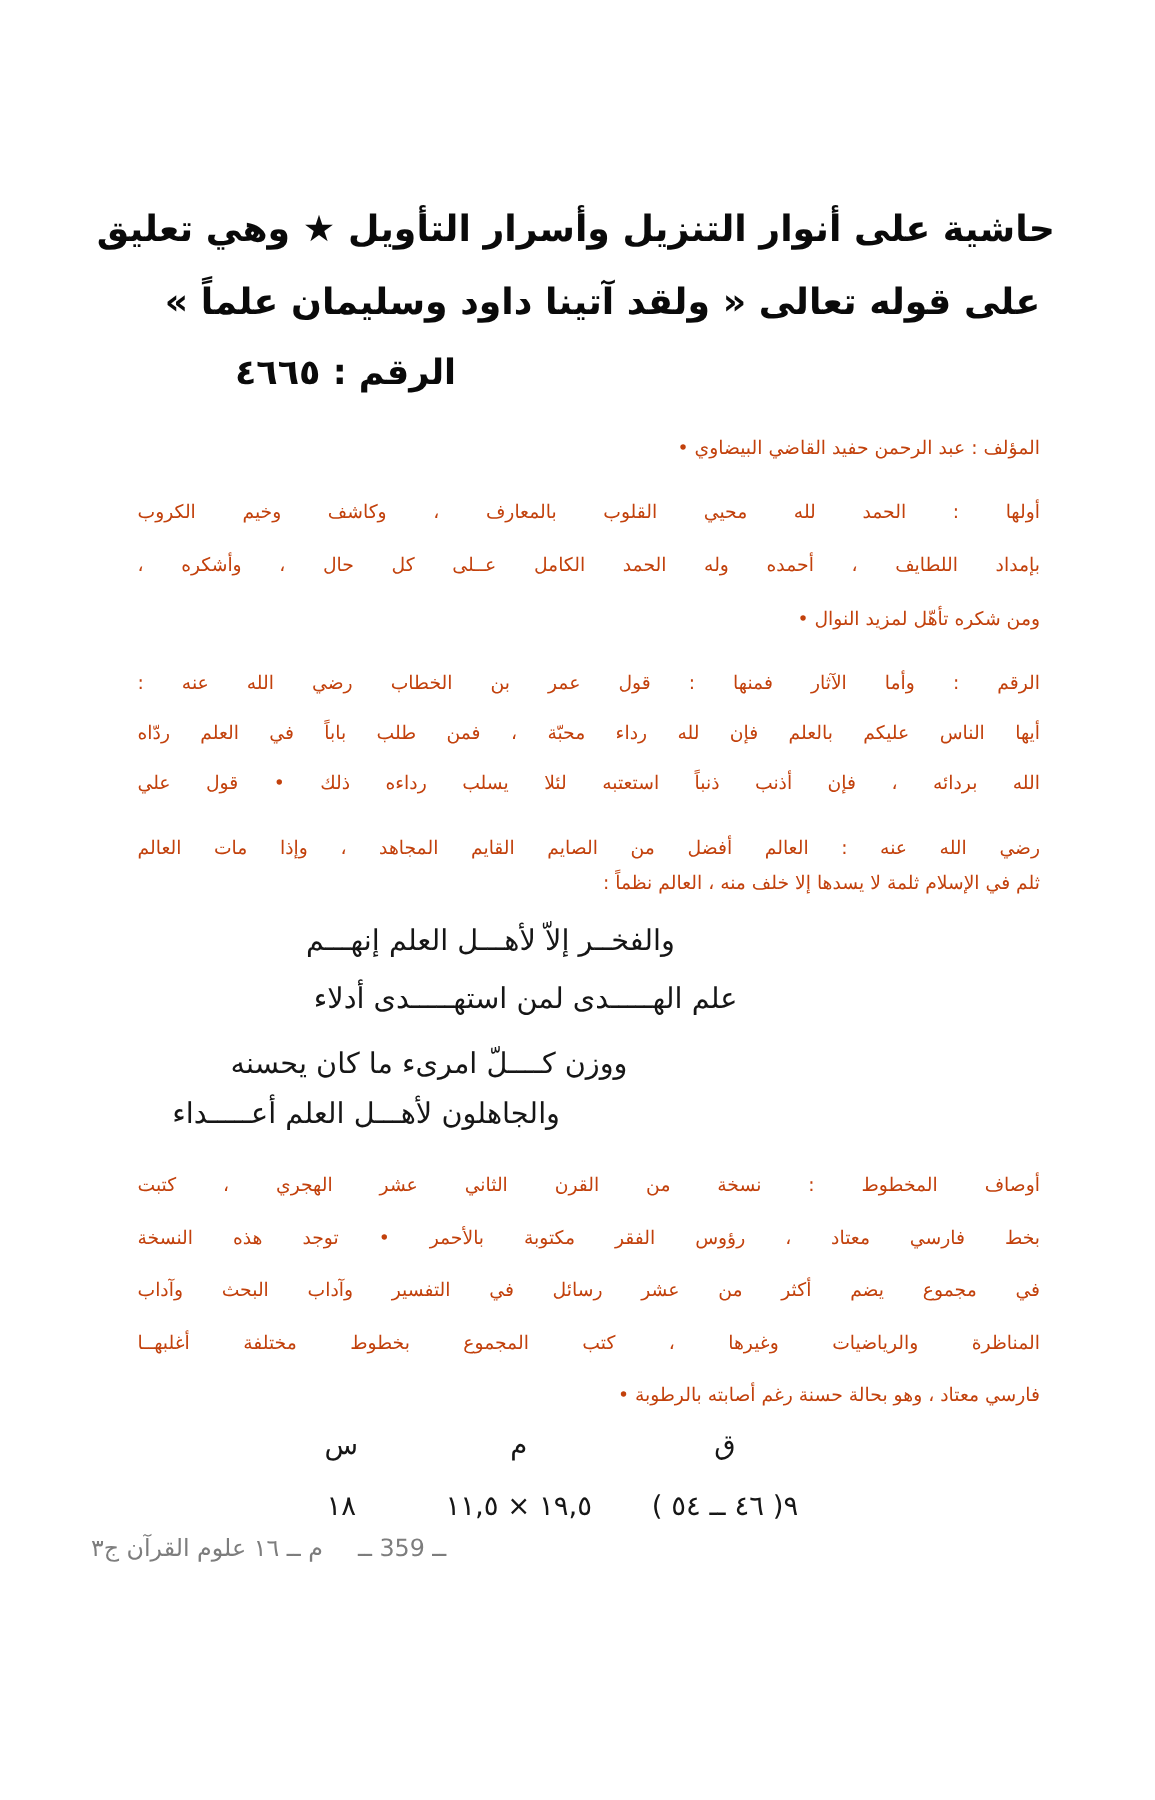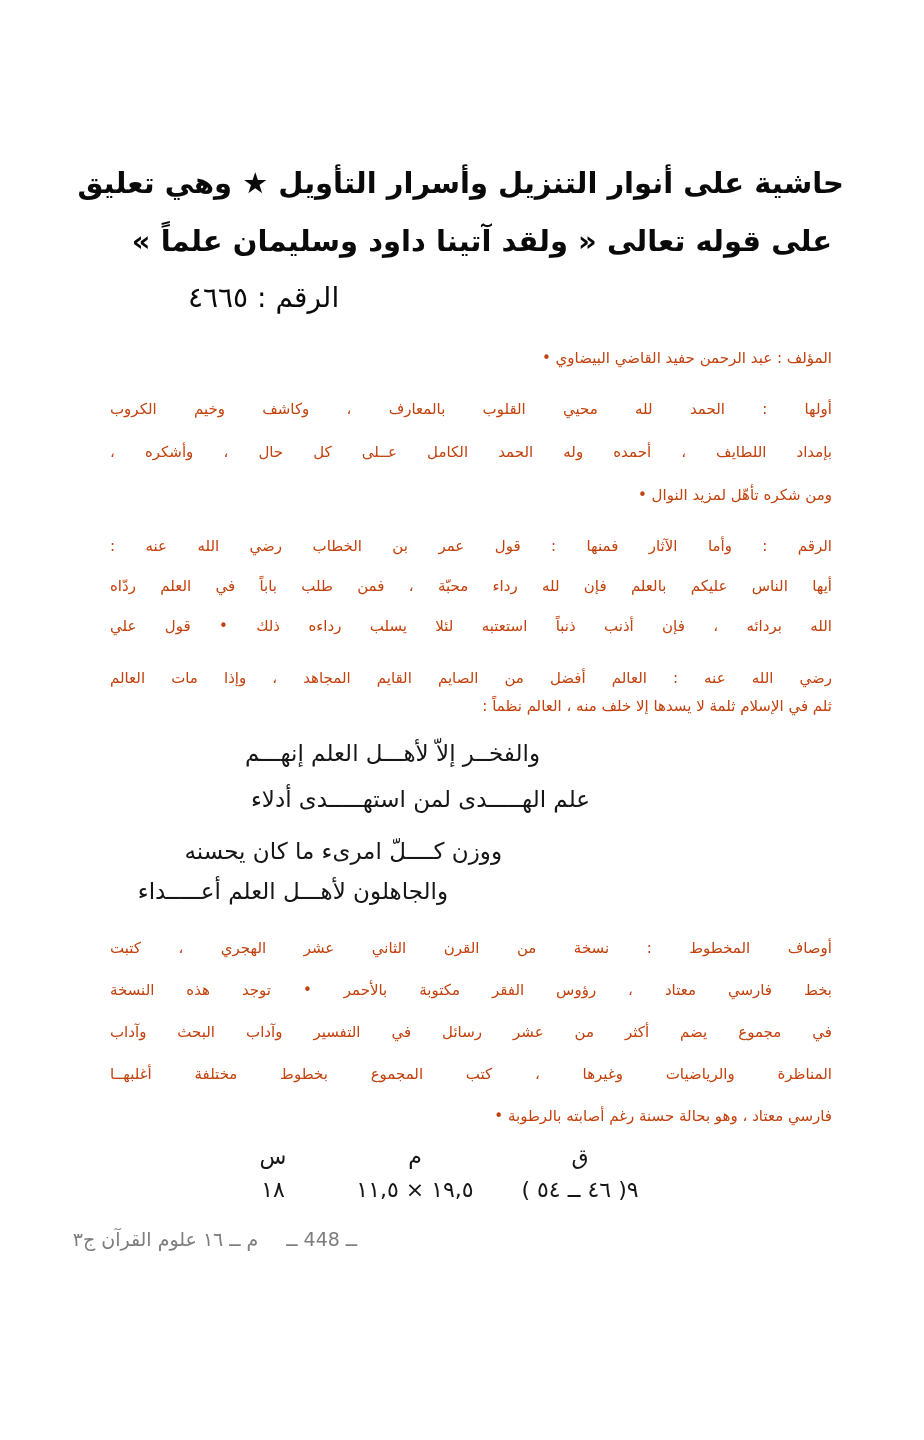--- a/index.html
+++ b/index.html
@@ -21,21 +21,21 @@
     text-align: center;
     font-weight: 700;
     font-size: 29px;
     color: #0a0a0a;
     white-space: nowrap;
   }
   .record-line {
     position: absolute;
     left: 168px;
     top: 281px;
-    font-weight: 400;
+    font-weight: 700;
     font-size: 28px;
     color: #0a0a0a;
     white-space: nowrap;
   }
   
   .bline {
     position: absolute;
     left: 90px;
     width: 722px;
     font-size: 15px;
@@ -53,21 +53,21 @@
   }
   
   .tcol {
     position: absolute;
     top: 1144px;
     text-align: center;
     font-size: 22px;
     color: #161616;
   }
   .tcol .hdr { display: block; }
-  .tcol .val { display: block; margin-top: 8px; white-space: nowrap; }
+  .tcol .val { display: block; margin-top: 24px; white-space: nowrap; }
   
   .footer {
     position: absolute;
     top: 1228px;
     right: 567px;
     font-size: 19px;
     color: #7d7d7d;
     white-space: nowrap;
   }
   .footer .sig { margin-right: 22px; }
@@ -112,17 +112,17 @@
   <div class="tcol" style="left:320px; width:150px">
     <span class="hdr">م</span>
     <span class="val">١٩,٥ × ١١,٥</span>
   </div>
   <div class="tcol" style="left:203px; width:100px">
     <span class="hdr">س</span>
     <span class="val">١٨</span>
   </div>
 
   <div class="footer">
-    <span class="num">ــ 448 ــ</span>
+    <span class="num">ــ 359 ــ</span>
     <span class="sig">م ــ ١٦ علوم القرآن ج٣</span>
   </div>
 
 </div>
 
 </body></html>

